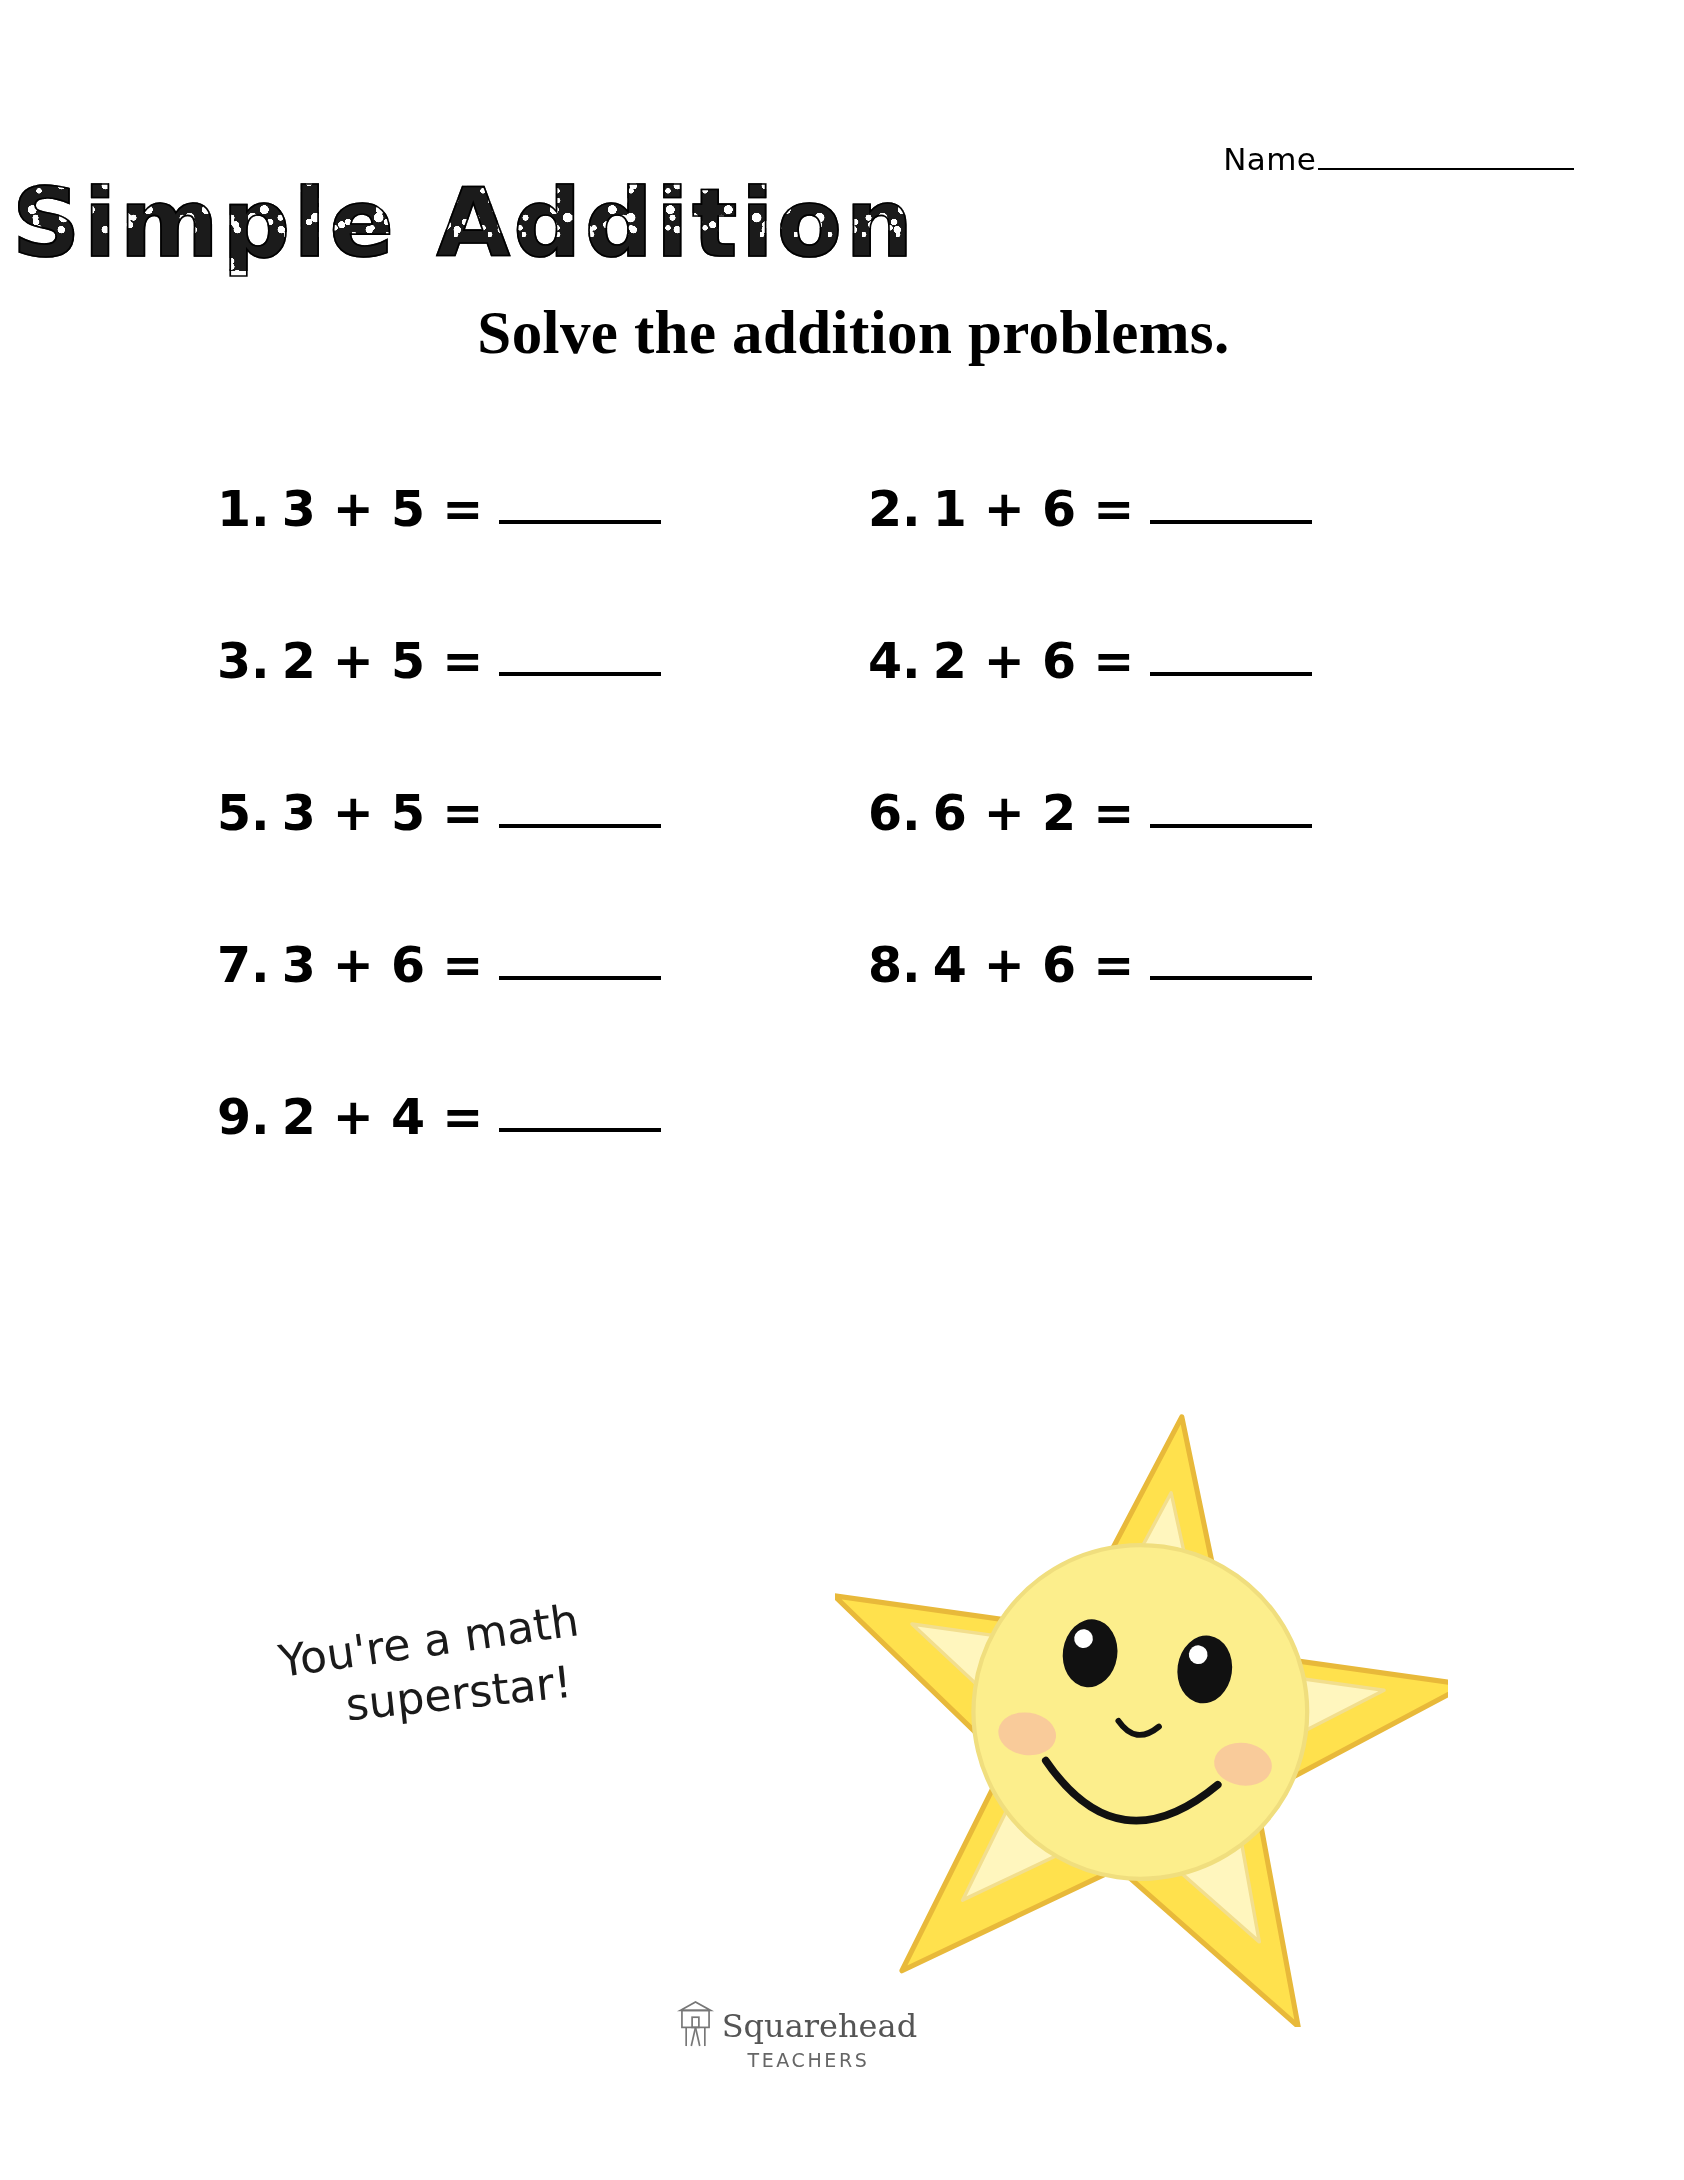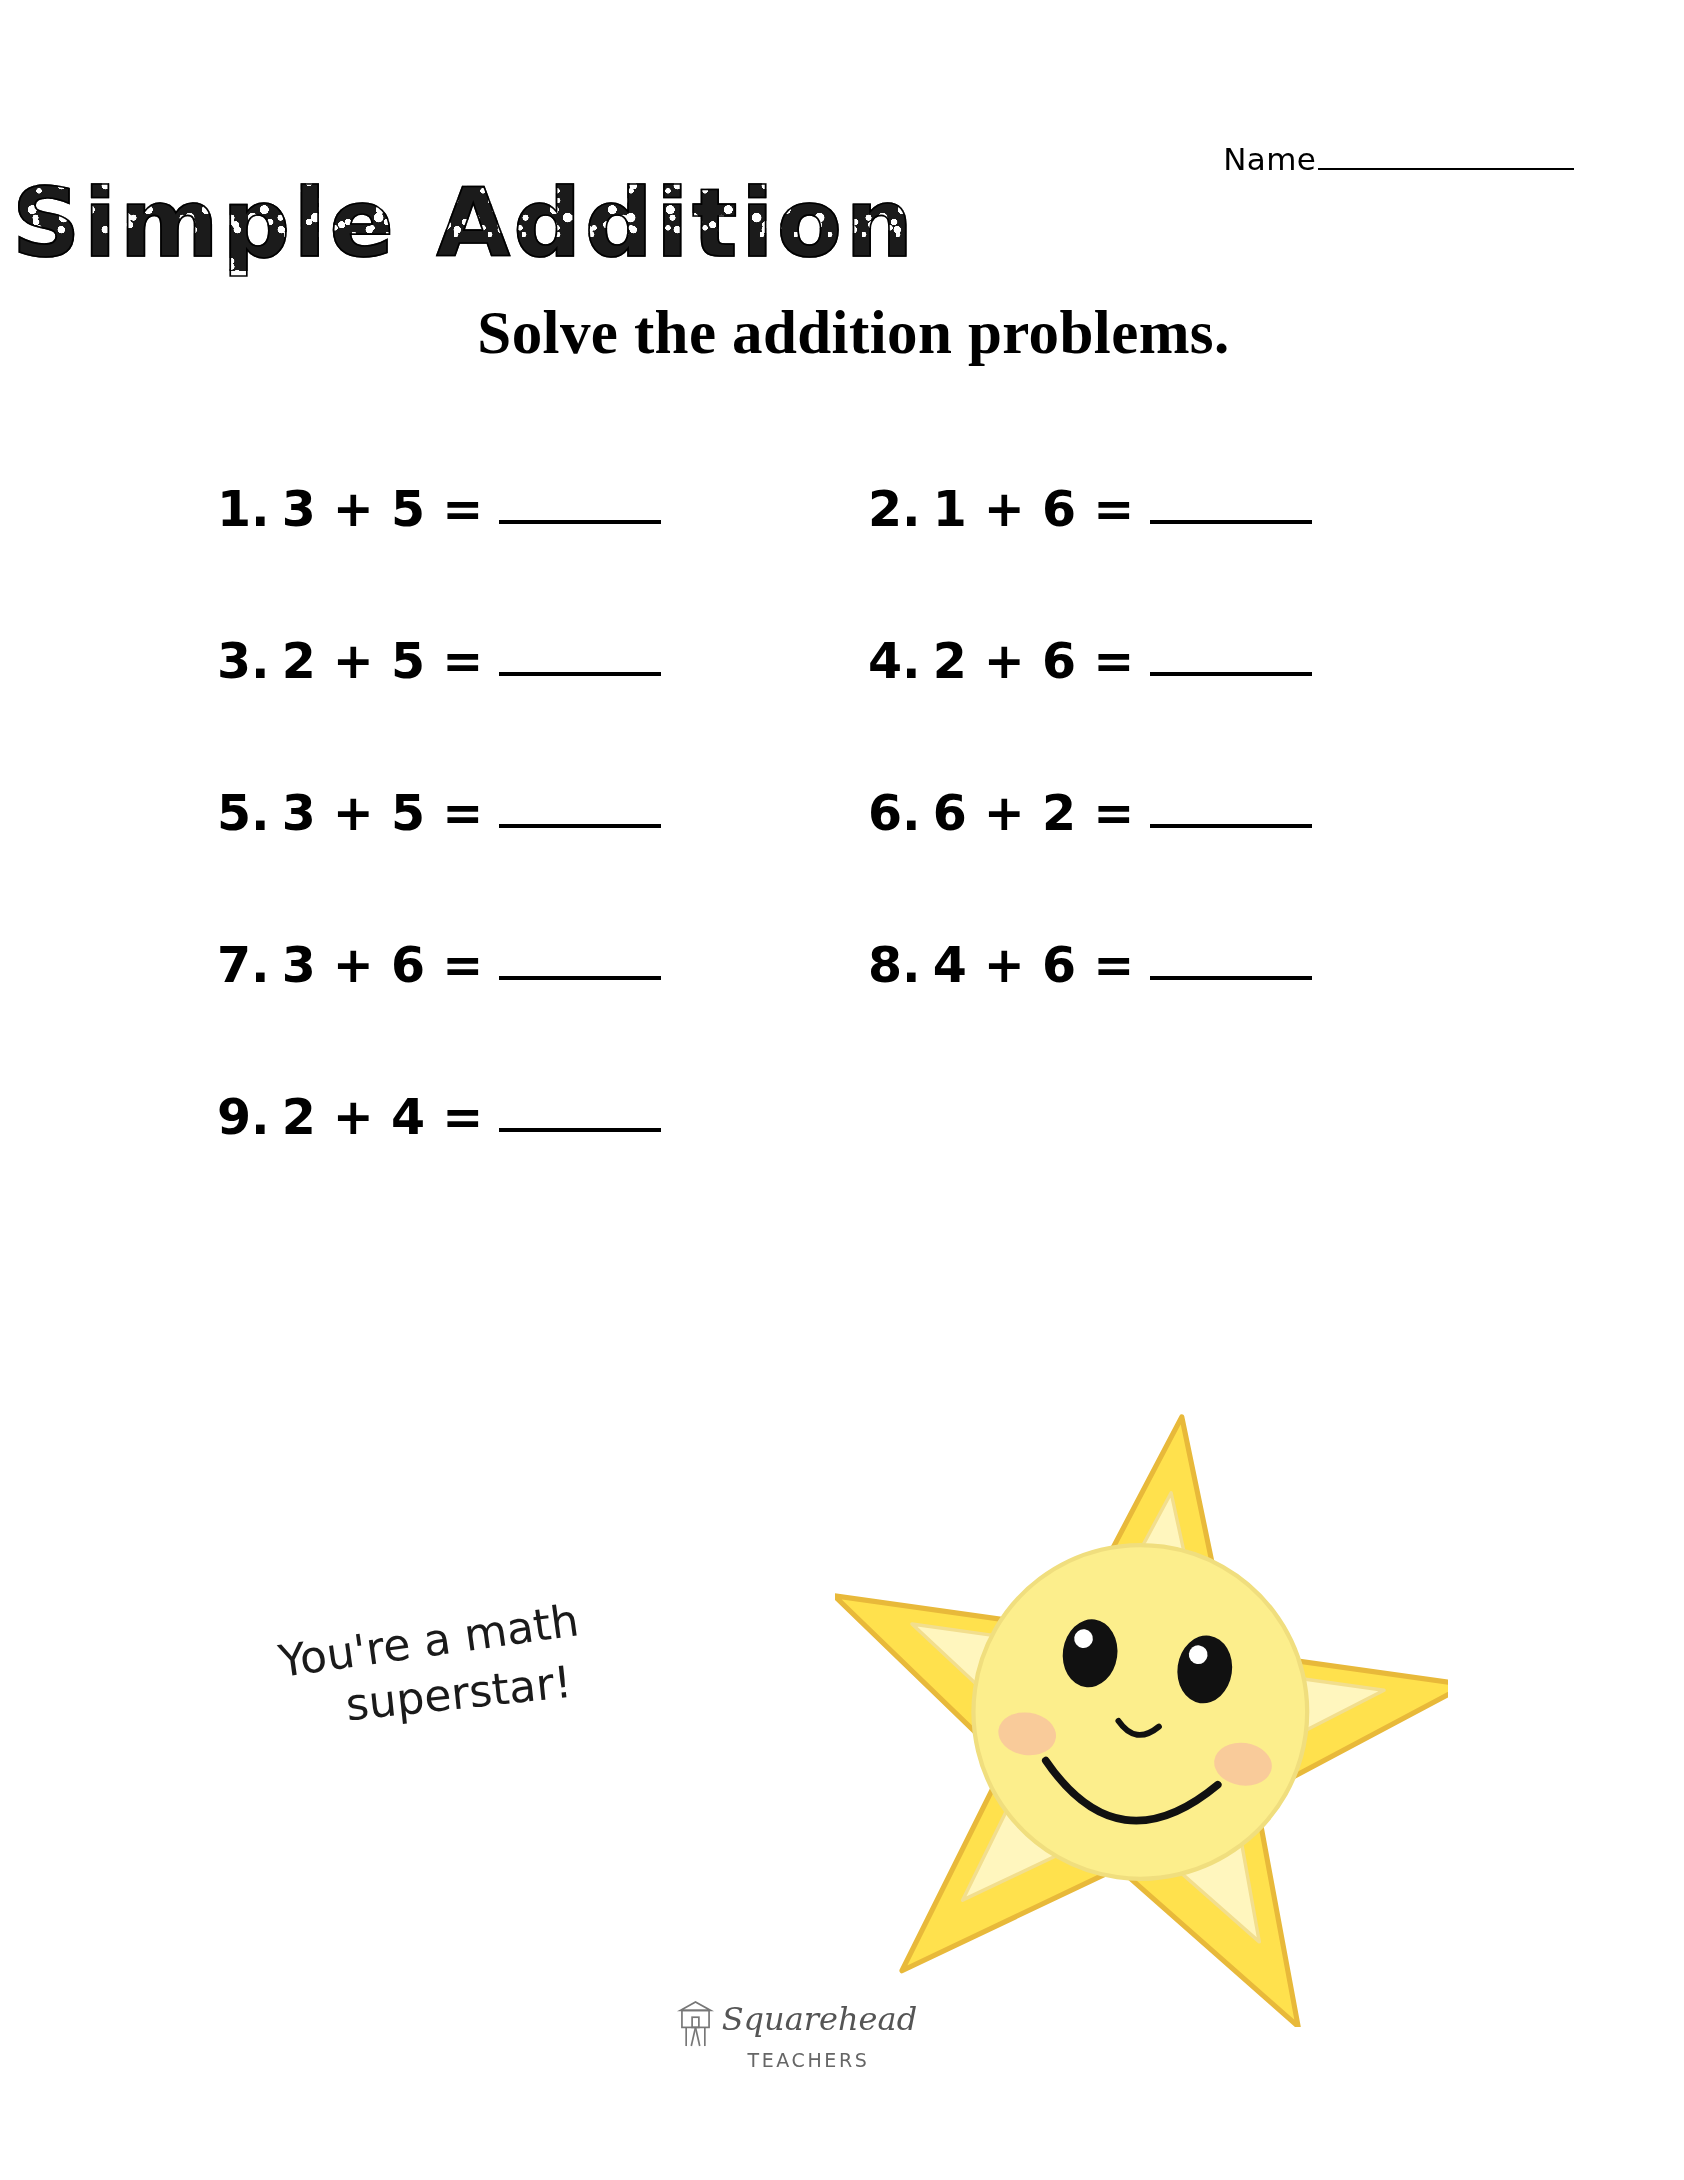--- a/index.html
+++ b/index.html
@@ -146,23 +146,23 @@
   .footer-logo {
     position: absolute;
     left: 656px;
     top: 2000px;
     width: 281px;
     text-align: center;
     color: #6a6a6a;
   }
   .footer-logo .fl-row {
     display: flex;
+    align-items: center;
     justify-content: center;
     gap: 6.8px;
-    font-style: italic;
   }
   .footer-logo .fl-name {
     font-family: "DejaVu Serif", serif;
     font-size: 32px;
     letter-spacing: 0px;
     color: #555;
   }
   .footer-logo .fl-sub {
     font-family: "DejaVu Sans", sans-serif;
     font-size: 19px;

